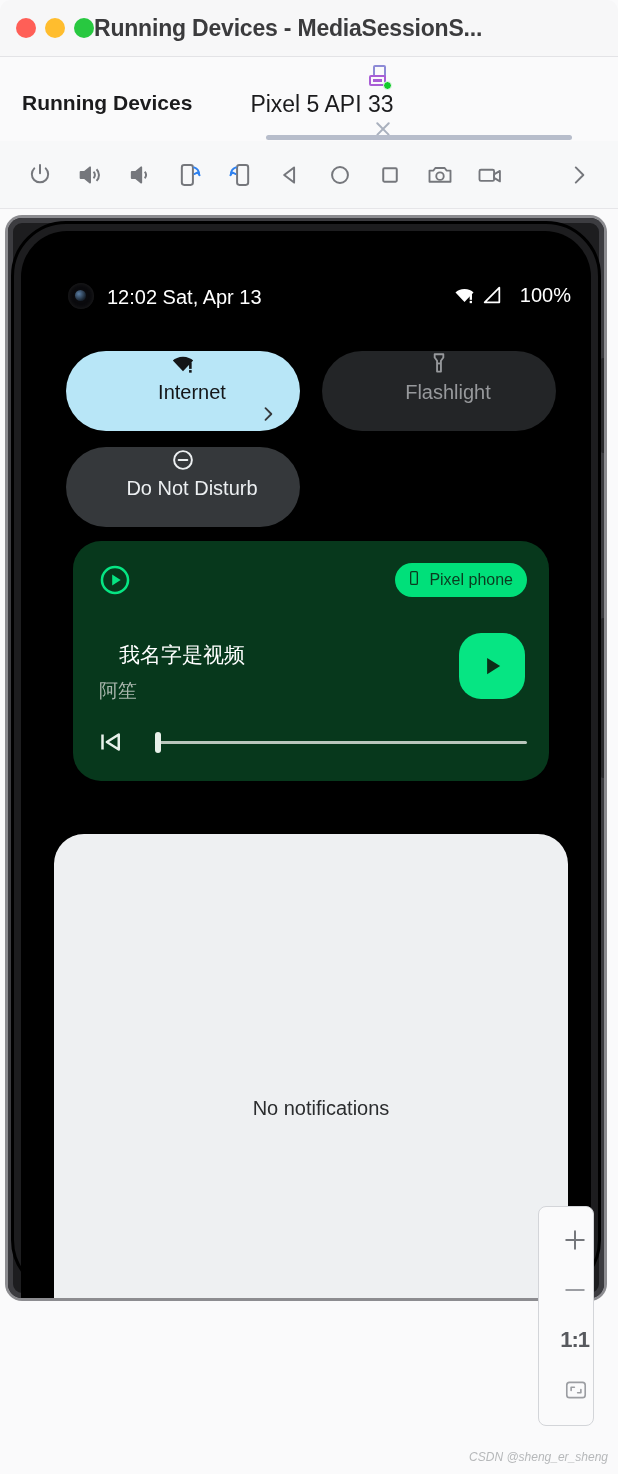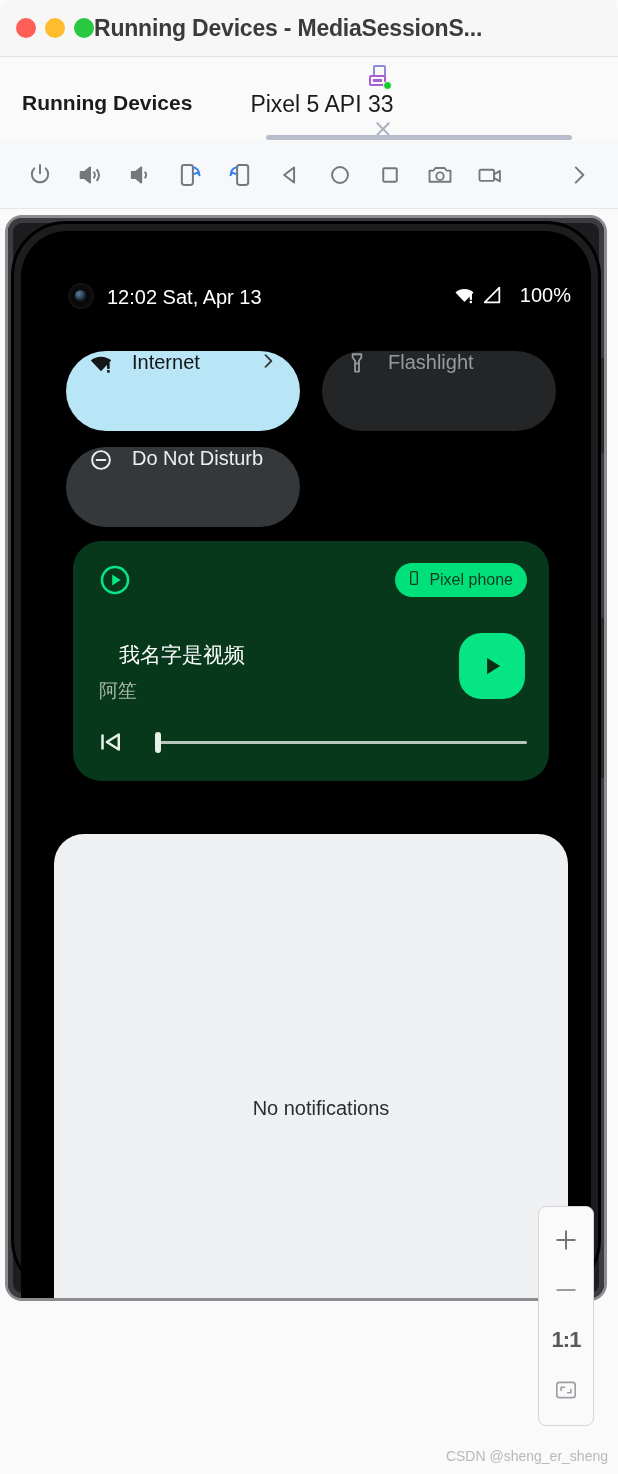--- a/index.html
+++ b/index.html
@@ -169,23 +169,24 @@
 
   
   .qs {
     position: absolute; left: 45px; top: 120px;
     width: 490px;
     display: flex; flex-wrap: wrap; gap: 16px 22px;
   }
   .tile {
     width: 234px; height: 80px;
     border-radius: 40px;
-    display: flex; 
+    display: flex; align-items: center;
     padding: 0 22px;
     cursor: pointer;
+    flex-direction: column;
   }
   .tile.on  { background: #b8e6f7; color: #141618; }
   .tile.off { background: #232527; color: #97999c; }
   .tile.dnd { background: #35383b; color: #eceff1; }
   .tile-label { font-size: 20px; margin-left: 18px; white-space: nowrap; }
   .tile-chev { margin-left: auto; }
 
   
   .media {
     position: absolute; left: 52px; top: 310px;
@@ -255,30 +256,30 @@
     width: 56px;
     background: #fafafb;
     border: 1px solid #d3d5d9;
     border-radius: 8px;
     display: flex; flex-direction: column; align-items: center;
     padding: 8px 0 10px;
     z-index: 5;
   }
   .zc-btn {
     width: 46px; height: 50px;
-    display: flex; align-items: center; justify-content: center;
+    display: flex; align-items: center; justify-content: flex-end;
     color: #74767b; cursor: pointer;
   }
   .zc-ratio { font-size: 22px; font-weight: bold; color: #57595e; letter-spacing: -1px; }
 
   
   .watermark {
     position: absolute; right: 10px; bottom: 10px;
-    font-size: 14px; color: #b6b8ba;
-    z-index: 9; white-space: nowrap;
+    font-size: 12px; color: #b6b8ba;
+    z-index: 9; white-space: nowrap; font-style: italic;
   }
 </style>
 </head>
 <body>
 
 <div id="app">
 
   <div class="titlebar">
     <div class="traffic">
       <span class="dot red"></span>

